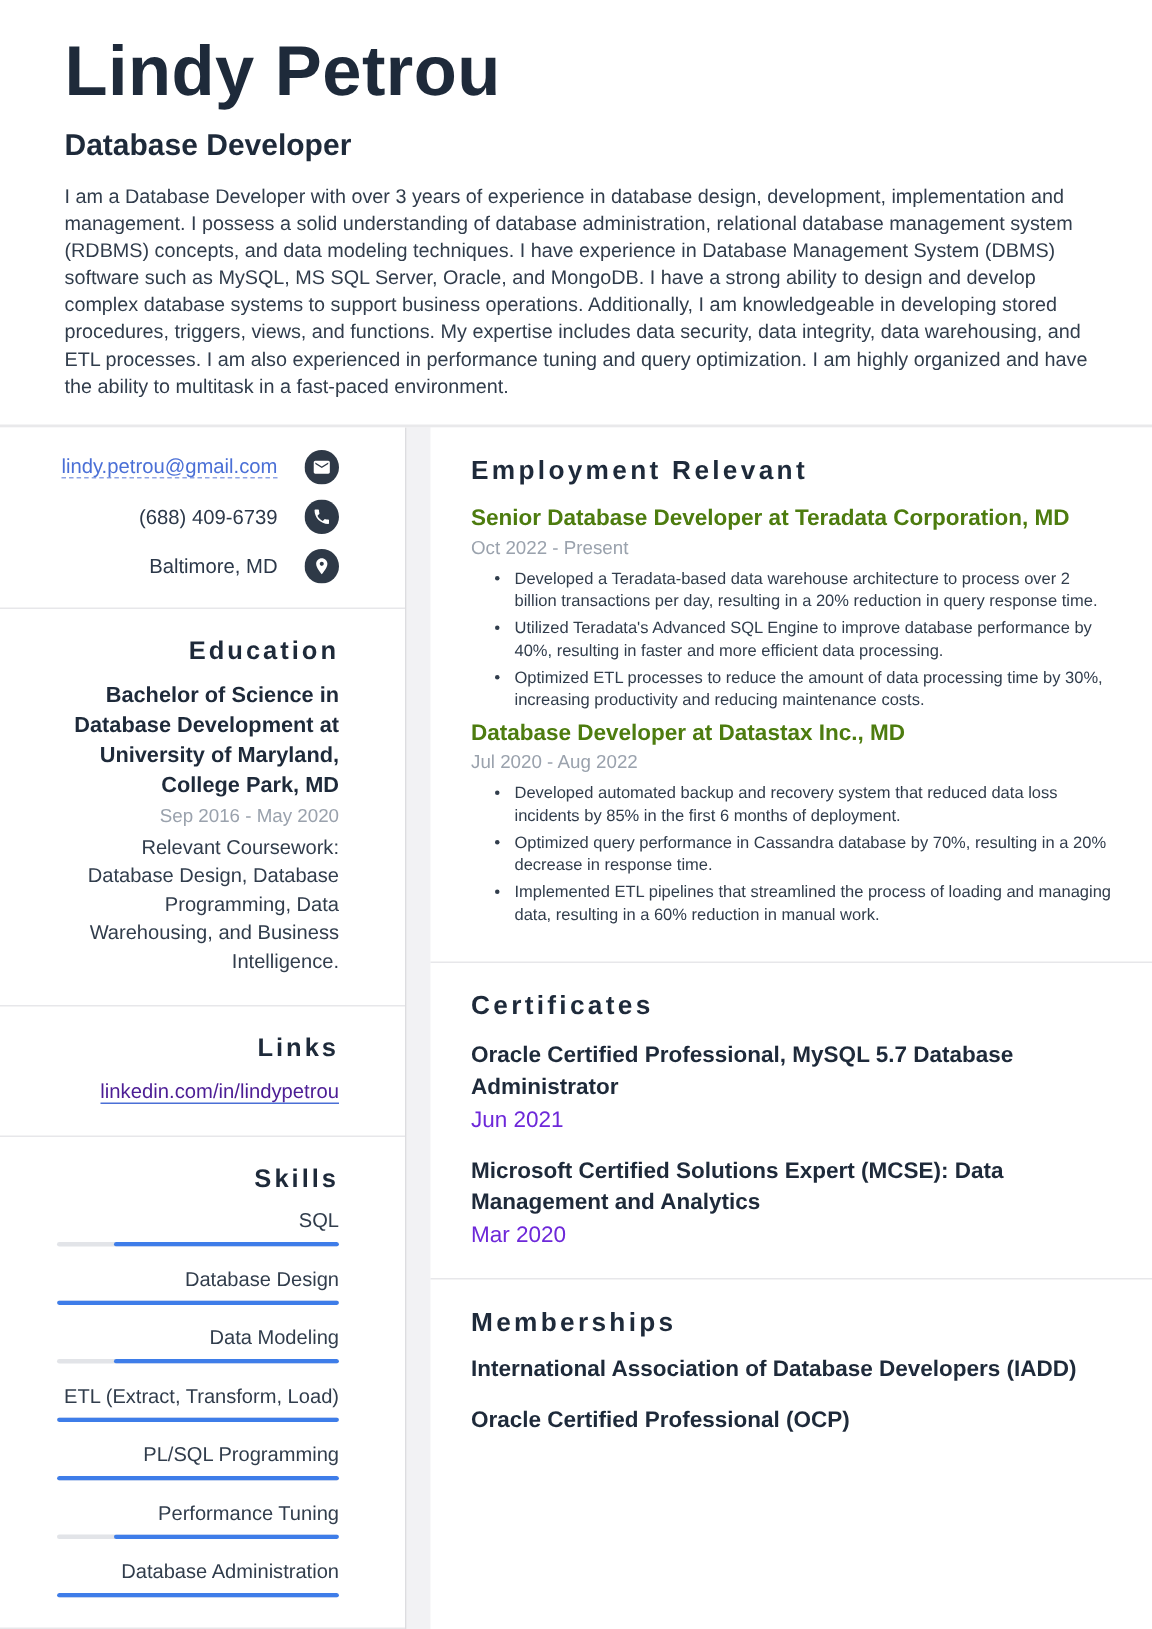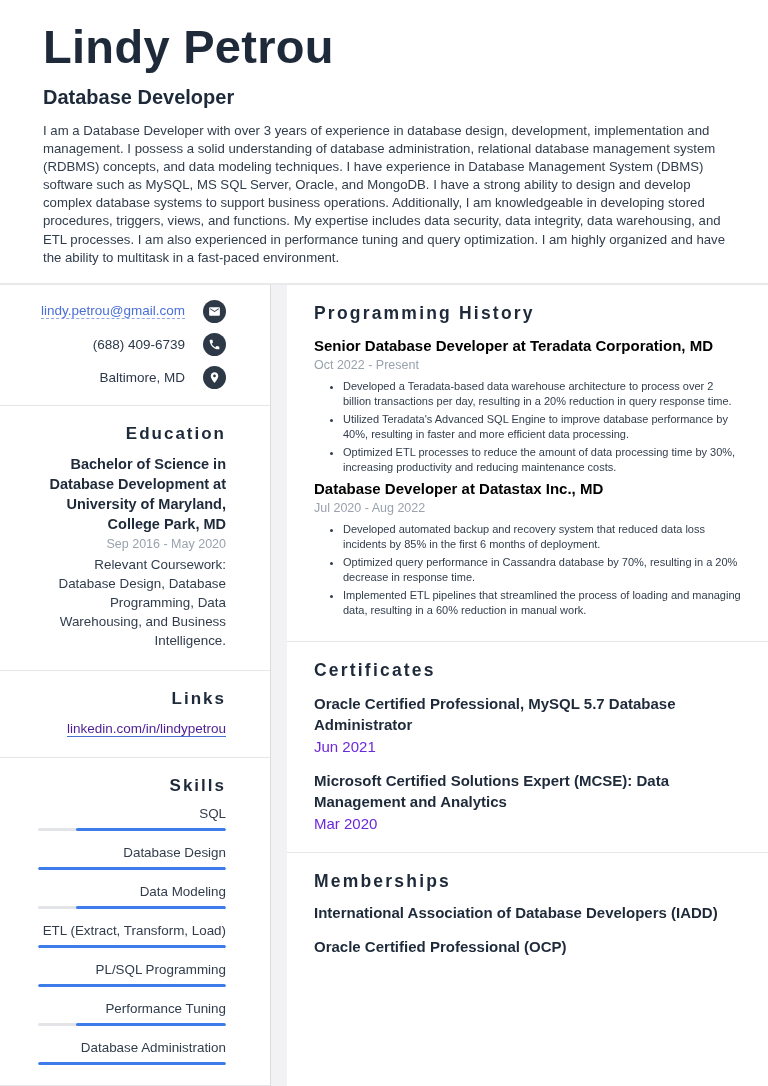--- a/index.html
+++ b/index.html
@@ -44,21 +44,21 @@
   
   .skill { margin-top: 14px; }
   .skill:first-of-type { margin-top: 6px; }
   .skill-label { font-size: 13.4px; color: #313d4c; text-align: right; }
   .skill-bar { margin-top: 7px; height: 3px; background: #e2e4e8; border-radius: 2px; position: relative; overflow: hidden; }
   .skill-fill { position: absolute; right: 0; top: 0; bottom: 0; background: #3e7de9; border-radius: 2px; }
 
   
   .main-section { padding: 18px 24px 20px 27px; }
   .main-heading { margin: 0 0 12px; font-size: 17.5px; font-weight: 700; letter-spacing: 2.2px; color: #1e2a3a; }
-  .job-head { font-size: 15px; font-weight: 700; color: #000000; line-height: 1.3; }
+  .job-head { font-size: 15px; font-weight: 700; color: #4d7c0f; line-height: 1.3; }
   .job-date { font-size: 12.5px; color: #9aa2ad; margin: 3px 0 7px; }
   ul.bullets { margin: 0 0 15px; padding-left: 29px; color: #313d4c; font-size: 11px; line-height: 1.37; }
   ul.bullets:last-child { margin-bottom: 0; }
   ul.bullets li { margin-bottom: 3px; }
   .cert { margin-bottom: 15px; }
   .cert:last-child { margin-bottom: 0; }
   .cert-title { font-size: 15px; font-weight: 700; color: #1e2a3a; line-height: 1.4; }
   .cert-date { font-size: 15px; color: #6d28d9; margin-top: 3px; }
   .membership { font-size: 15px; font-weight: 700; color: #1e2a3a; margin-bottom: 17px; }
   .membership:last-child { margin-bottom: 0; }
@@ -178,21 +178,21 @@
             </div>
         </div>
       </section>
 
       <hr class="side-divider">
     </aside>
 
     <main class="main">
 
       <section class="main-section">
-        <h2 class="main-heading">Programming History</h2>
+        <h2 class="main-heading">Employment Relevant</h2>
 
         <div>
           <div class="job-head">Senior Database Developer at Teradata Corporation, MD</div>
           <div class="job-date">Oct 2022 - Present</div>
           <ul class="bullets">
             <li>Developed a Teradata-based data warehouse architecture to process over 2 billion transactions per day, resulting in a 20% reduction in query response time.</li>
             <li>Utilized Teradata's Advanced SQL Engine to improve database performance by 40%, resulting in faster and more efficient data processing.</li>
             <li>Optimized ETL processes to reduce the amount of data processing time by 30%, increasing productivity and reducing maintenance costs.</li>
           </ul>
         </div>

